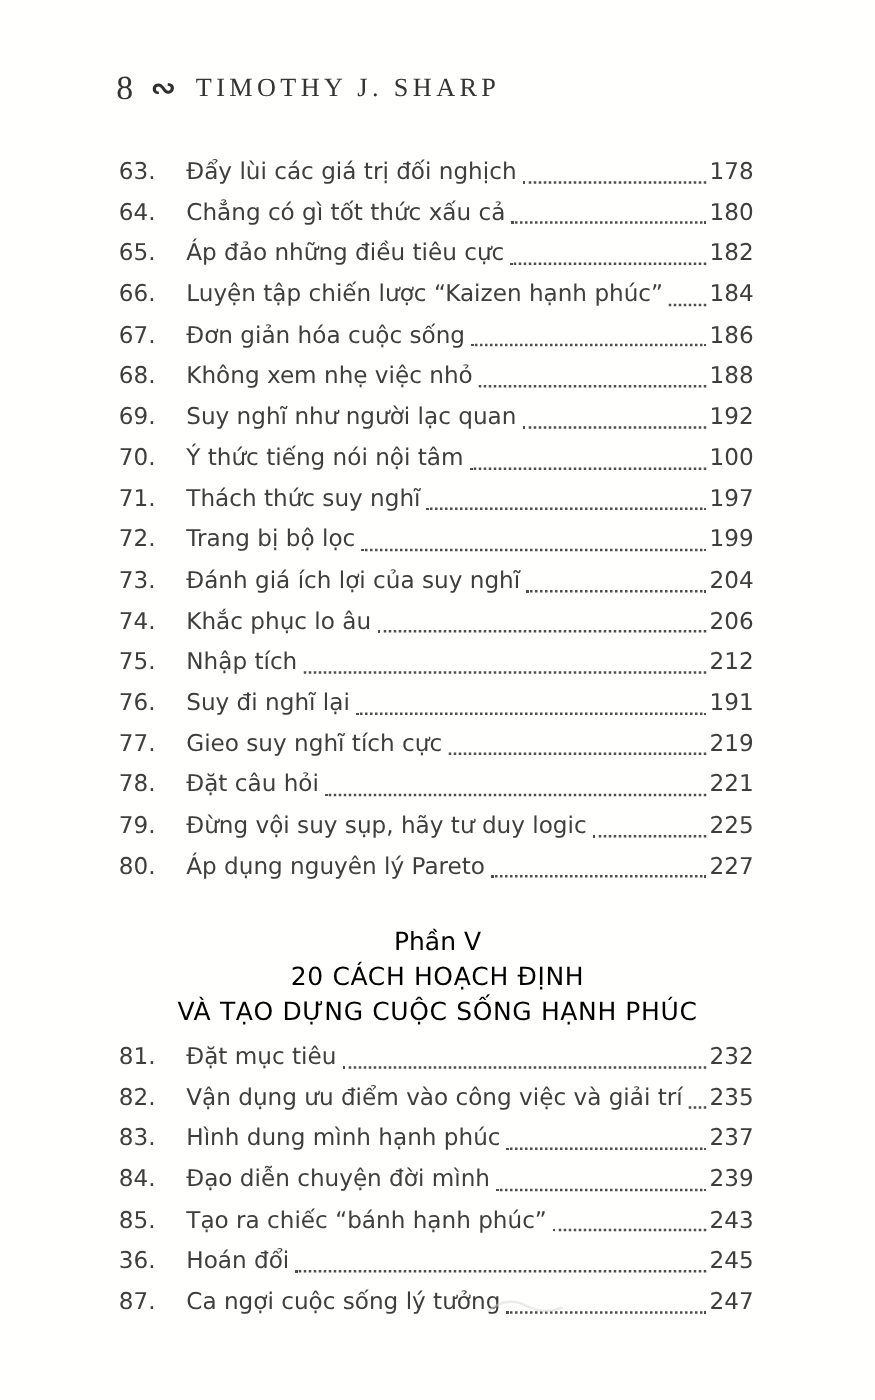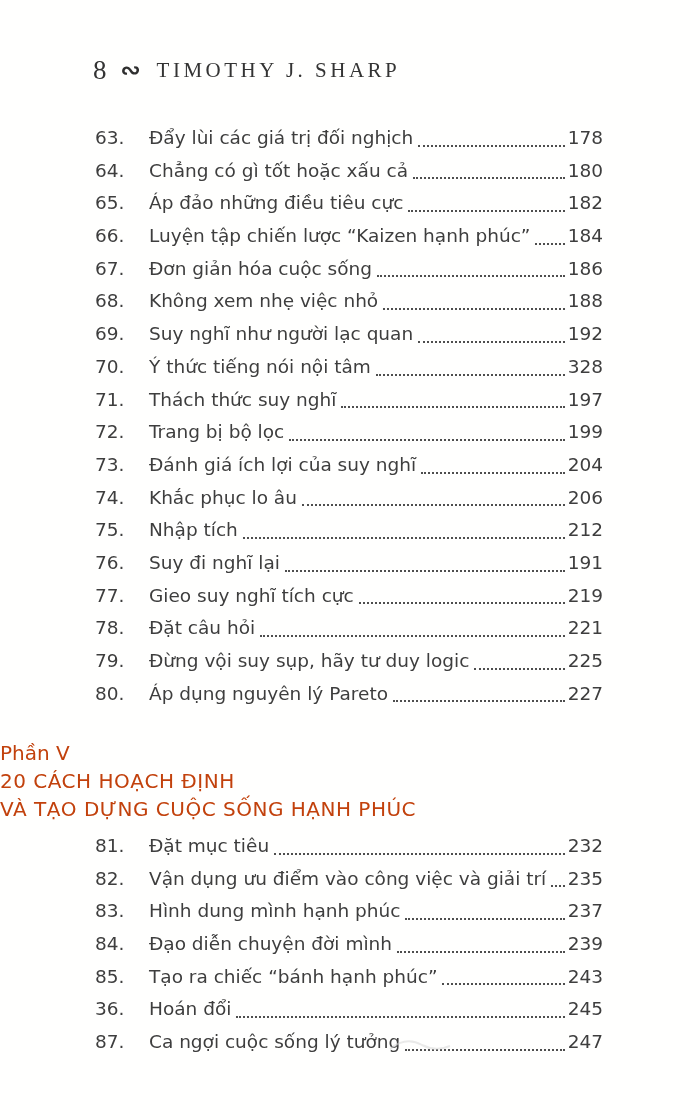--- a/index.html
+++ b/index.html
@@ -83,21 +83,22 @@
     min-width: 34px;
     text-align: center;
     white-space: nowrap;
   }
   
   .section-heading {
     position: absolute;
     left: 0;
     right: 0;
     top: 739px;
-    color: #c2410c;
+    text-align: center;
+    color: #000000;
   }
   .section-heading .line1 {
     font-size: 20px;
     line-height: 28px;
   }
   .section-heading .line2,
   .section-heading .line3 {
     font-size: 20px;
     line-height: 28px;
     letter-spacing: 0.5px;
@@ -128,21 +129,21 @@
 
       <li class="toc-row">
         <span class="toc-num">63.</span>
         <span class="toc-title">Đẩy lùi các giá trị đối nghịch</span>
         <span class="toc-leader"></span>
         <span class="toc-page">178</span>
       </li>
 
       <li class="toc-row">
         <span class="toc-num">64.</span>
-        <span class="toc-title">Chẳng có gì tốt hoặc xấu cả</span>
+        <span class="toc-title">Chẳng có gì tốt thức xấu cả</span>
         <span class="toc-leader"></span>
         <span class="toc-page">180</span>
       </li>
 
       <li class="toc-row">
         <span class="toc-num">65.</span>
         <span class="toc-title">Áp đảo những điều tiêu cực</span>
         <span class="toc-leader"></span>
         <span class="toc-page">182</span>
       </li>
@@ -172,21 +173,21 @@
         <span class="toc-num">69.</span>
         <span class="toc-title">Suy nghĩ như người lạc quan</span>
         <span class="toc-leader"></span>
         <span class="toc-page">192</span>
       </li>
 
       <li class="toc-row">
         <span class="toc-num">70.</span>
         <span class="toc-title">Ý thức tiếng nói nội tâm</span>
         <span class="toc-leader"></span>
-        <span class="toc-page">328</span>
+        <span class="toc-page">100</span>
       </li>
 
       <li class="toc-row">
         <span class="toc-num">71.</span>
         <span class="toc-title">Thách thức suy nghĩ</span>
         <span class="toc-leader"></span>
         <span class="toc-page">197</span>
       </li>
 
       <li class="toc-row">

